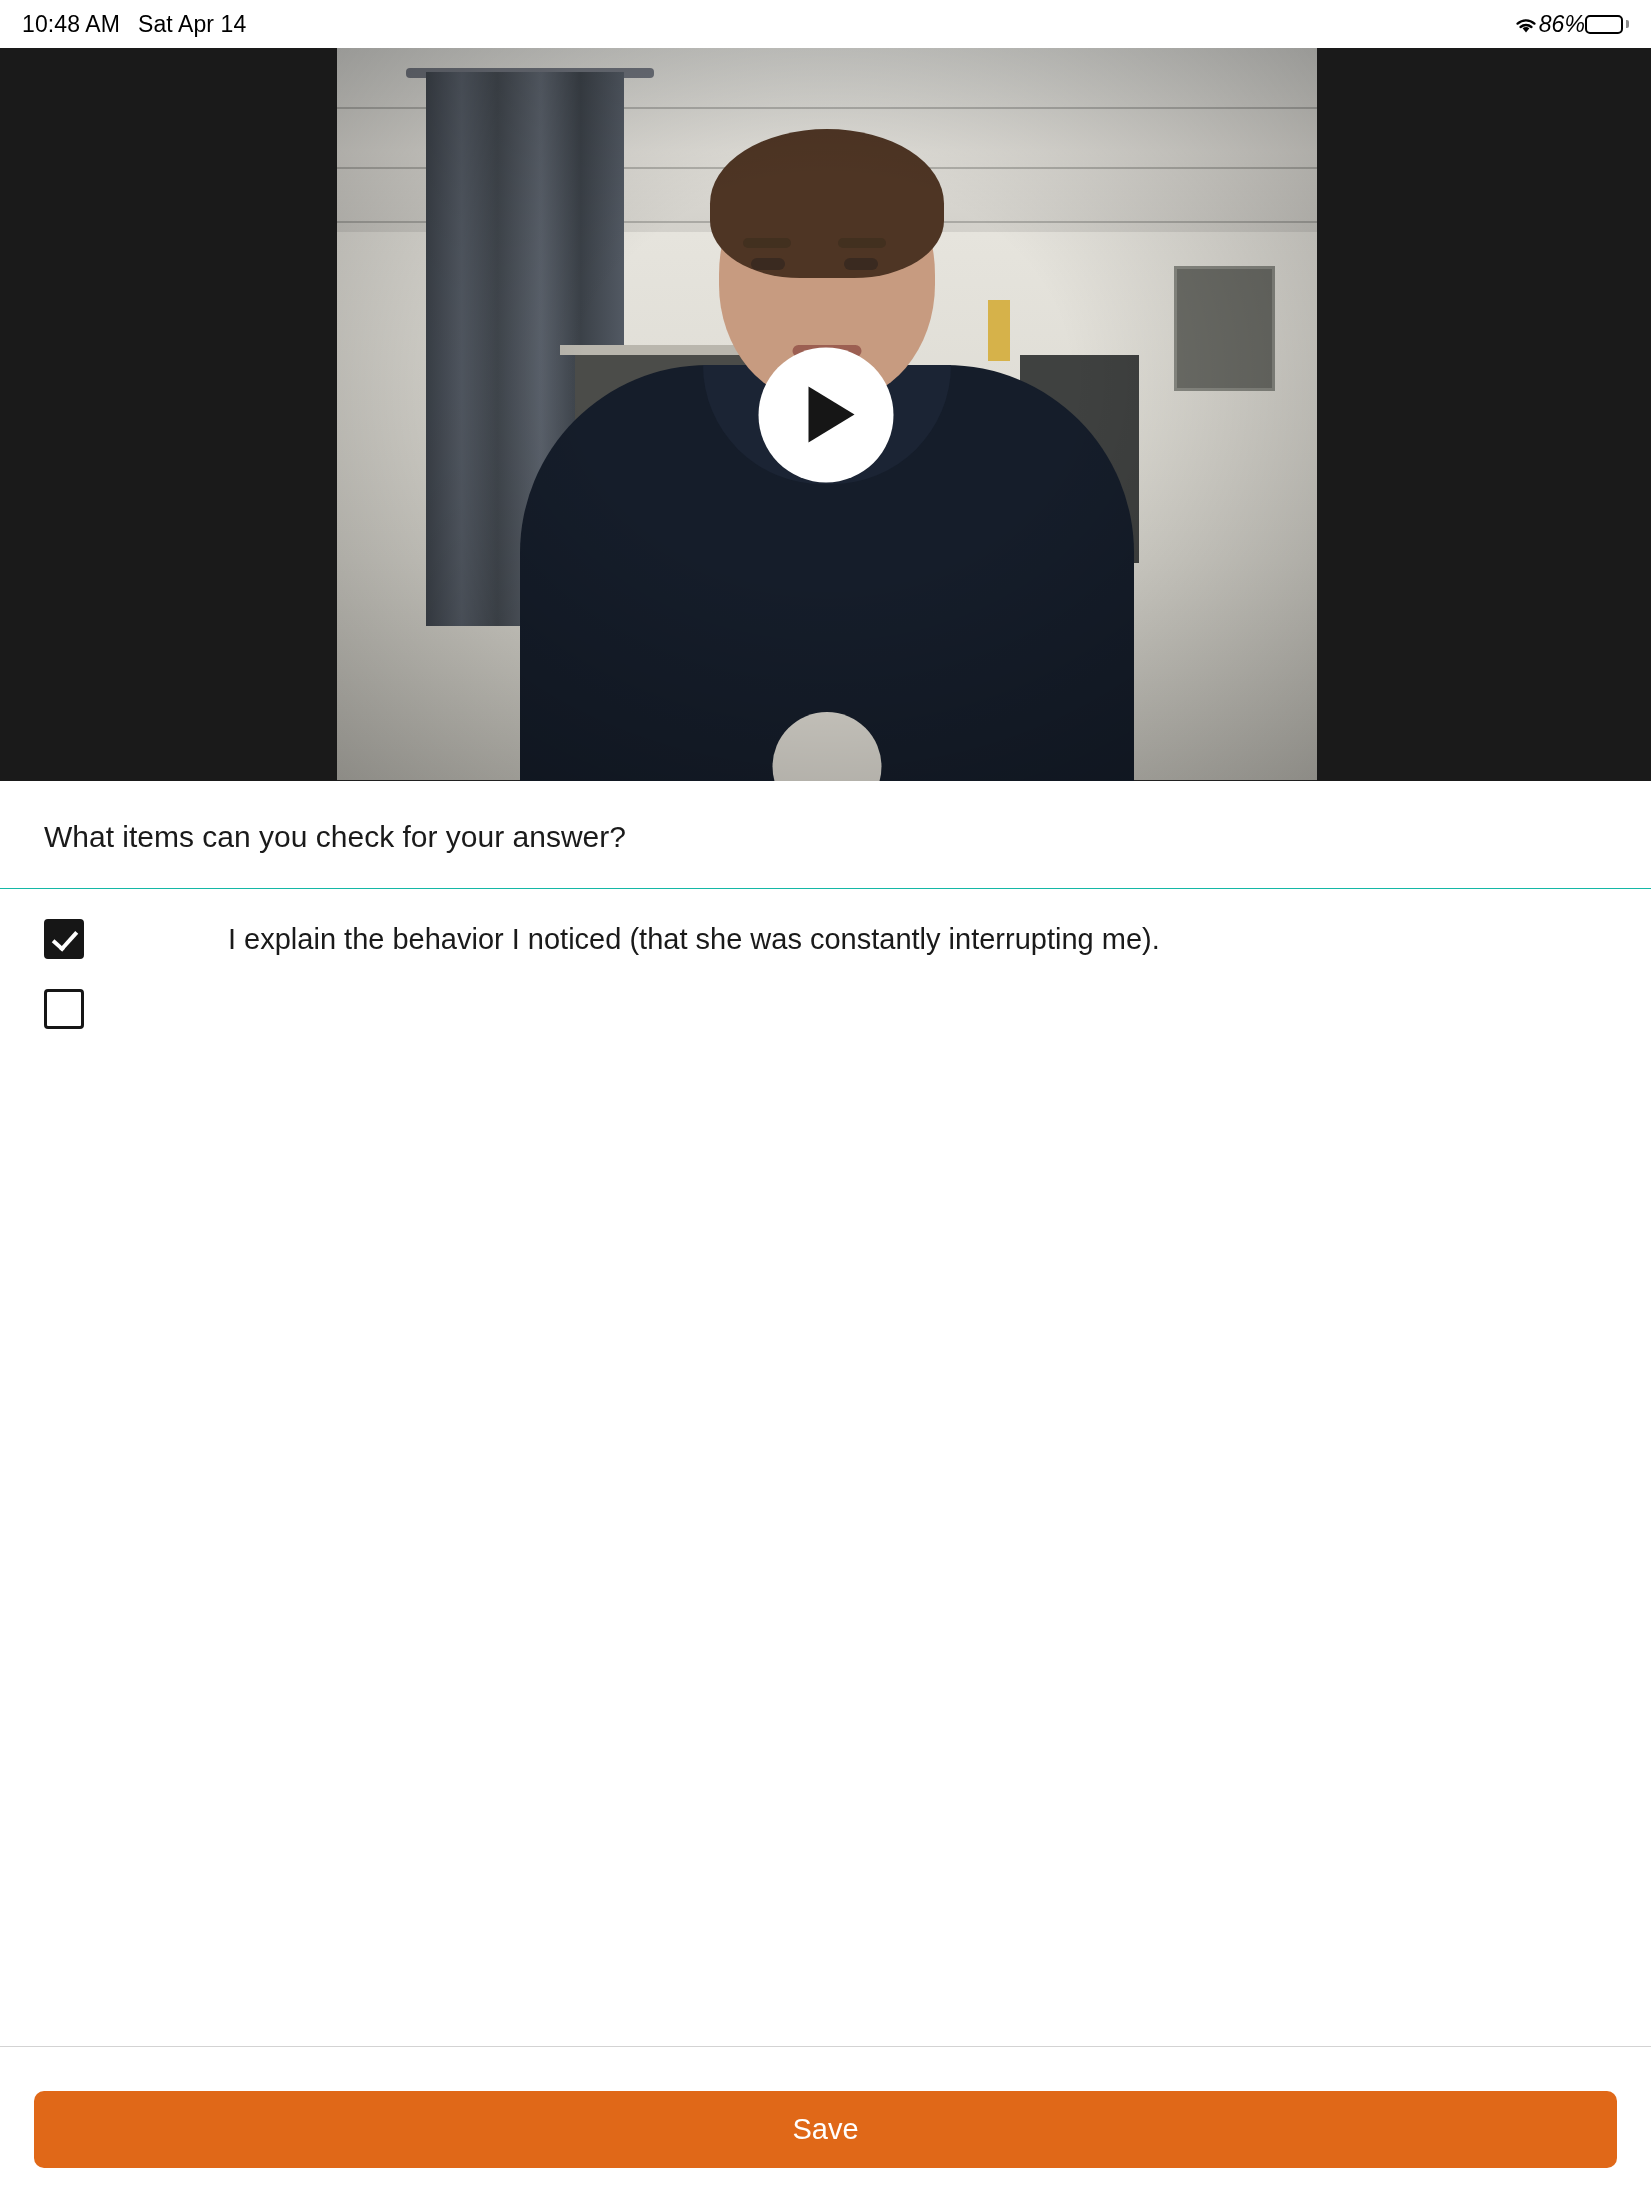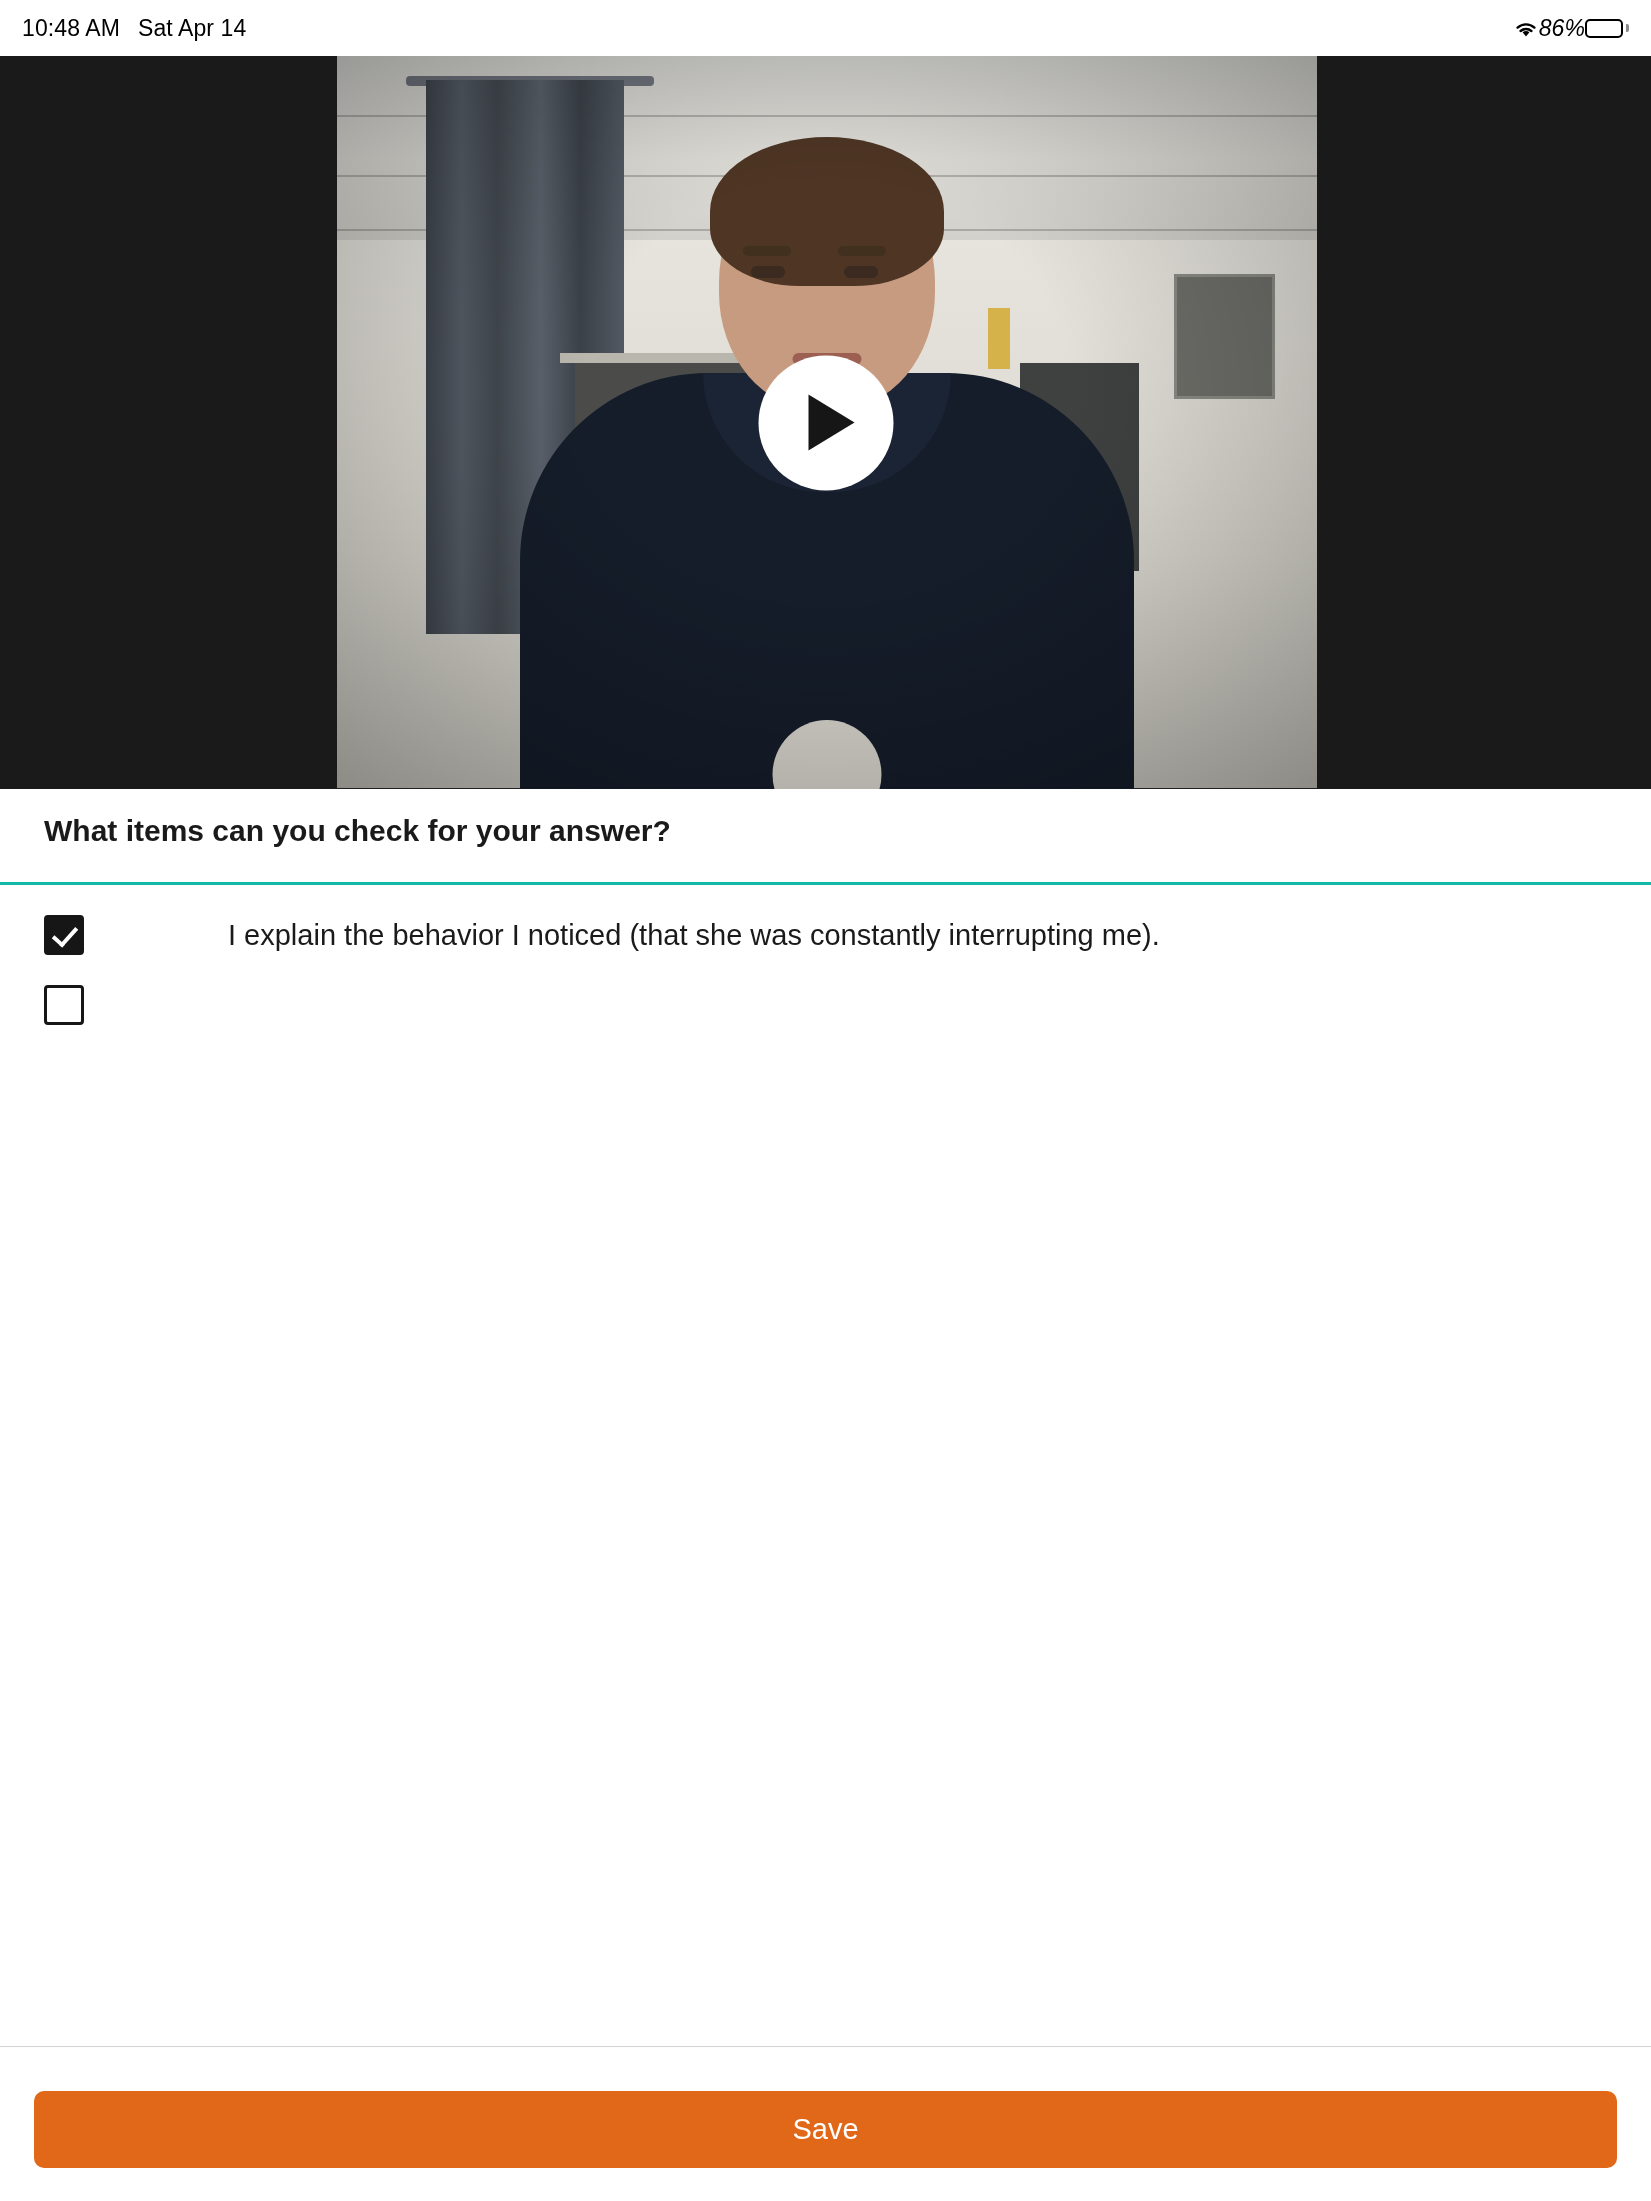--- a/index.html
+++ b/index.html
@@ -11,21 +11,21 @@
     width: 1651px;
     height: 2202px;
     font-family: "Liberation Sans", sans-serif;
     -webkit-font-smoothing: antialiased;
     overflow: hidden;
     position: relative;
   }
 
   
   .status-bar {
-    height: 56px;
+    height: 48px;
     width: 100%;
     display: flex;
     align-items: center;
     justify-content: space-between;
     padding: 0 22px;
     box-sizing: border-box;
     background: #ffffff;
     color: #000000;
     font-size: 23px;
     letter-spacing: 0.1px;
@@ -272,23 +272,22 @@
     width: 0;
     height: 0;
     border-left: 46px solid #161616;
     border-top: 28px solid transparent;
     border-bottom: 28px solid transparent;
     margin-left: 12px;
   }
 
   
   .question-block {
-    padding: 22px 44px 32px 44px;
-    border-bottom: 3px solid #14b8a6;
-    font-weight: bold;
+    padding: 36px 44px 32px 44px;
+    border-bottom: 1px solid #14b8a6;
   }
   .question-text {
     font-size: 30px;
     color: #1a1a1a;
     line-height: 1.3;
   }
 
   
   .options {
     padding: 26px 0 0 0;

